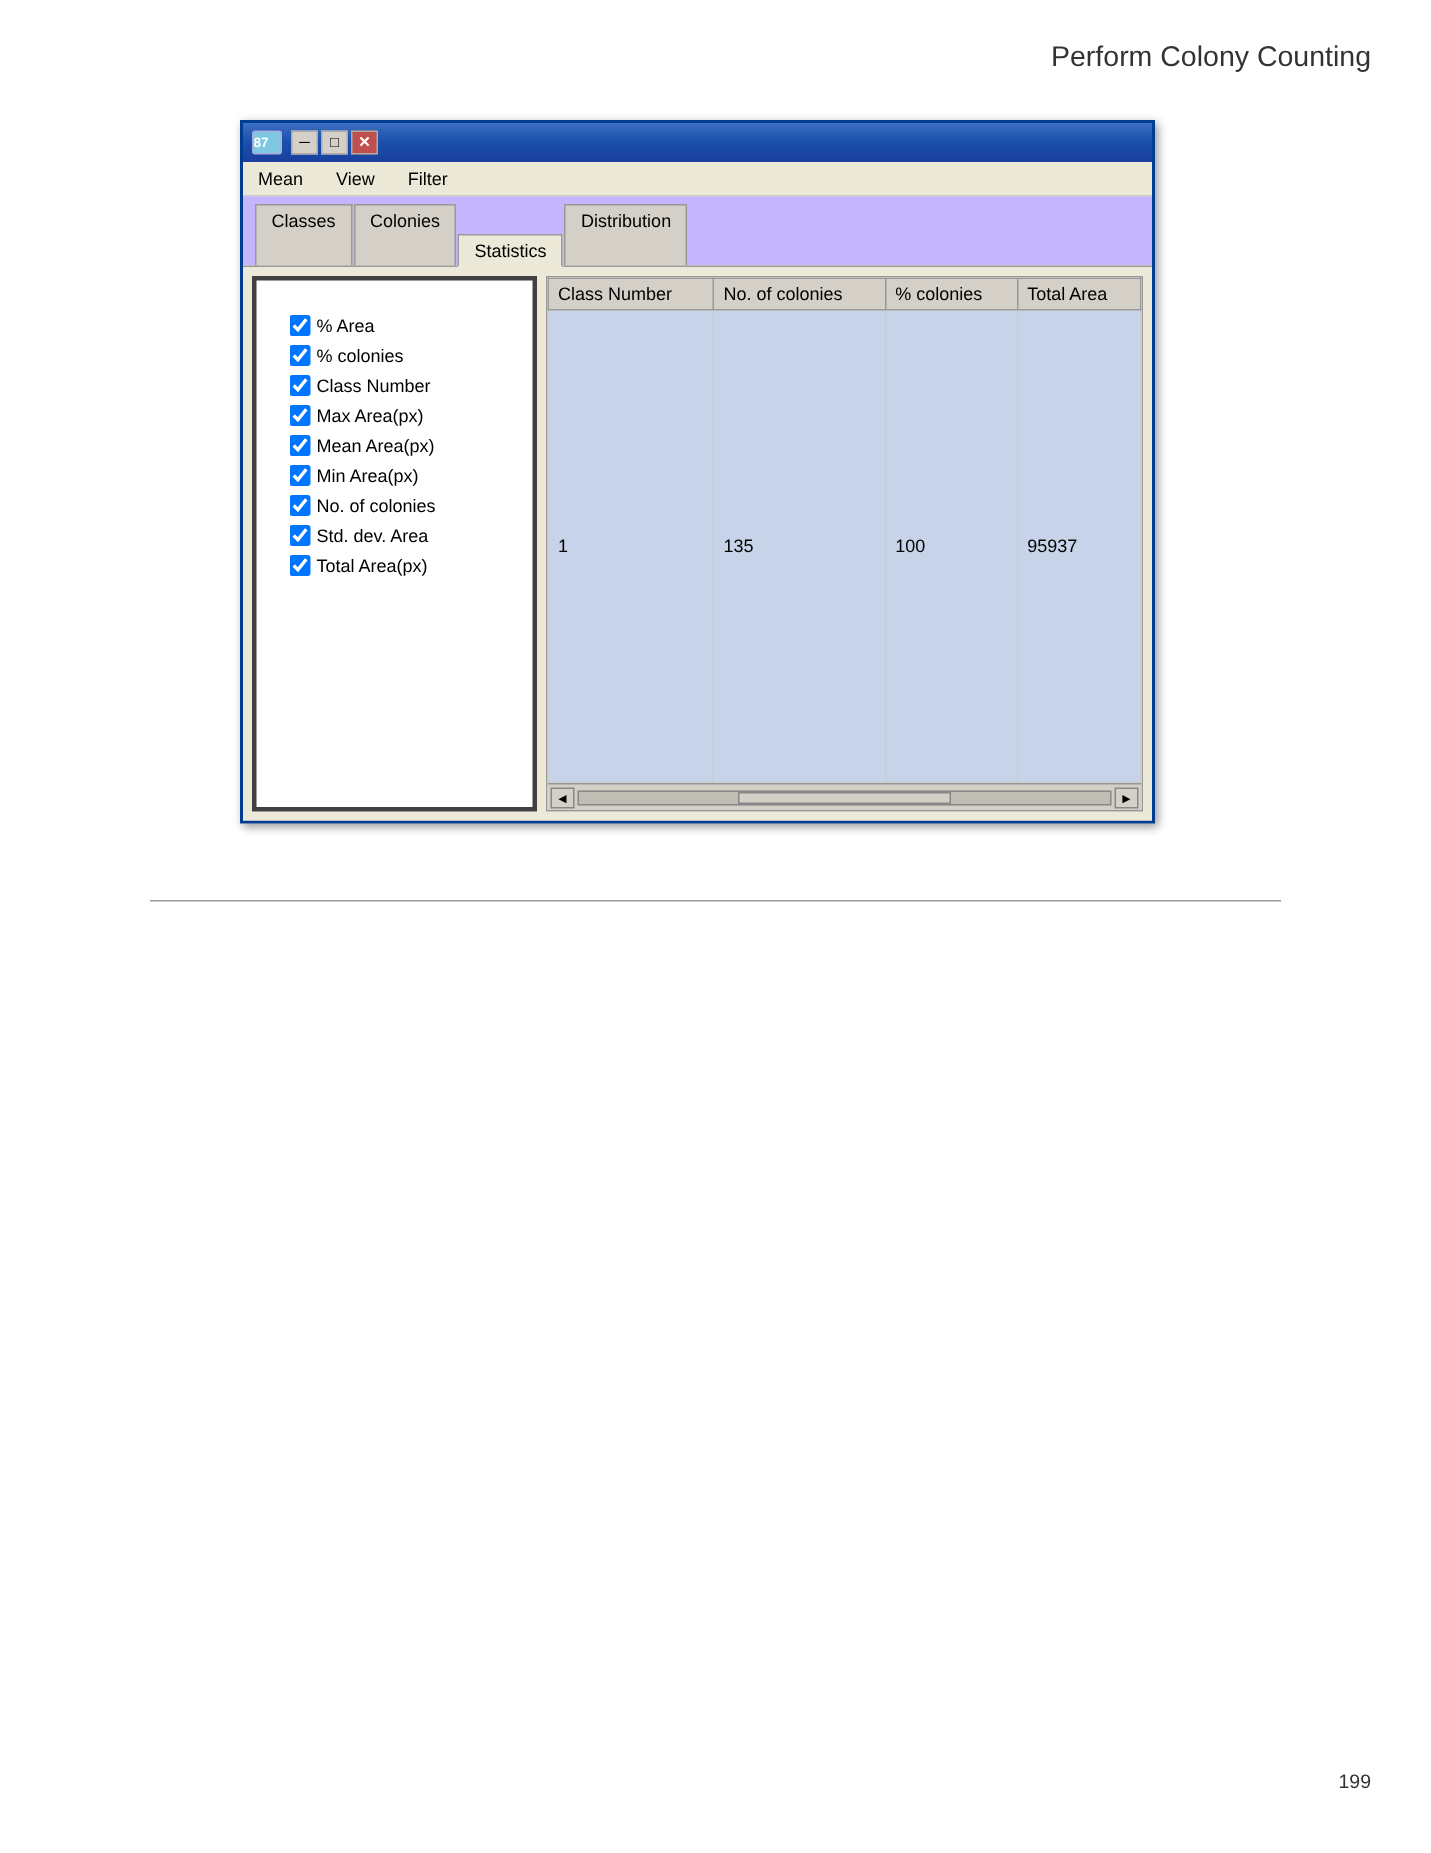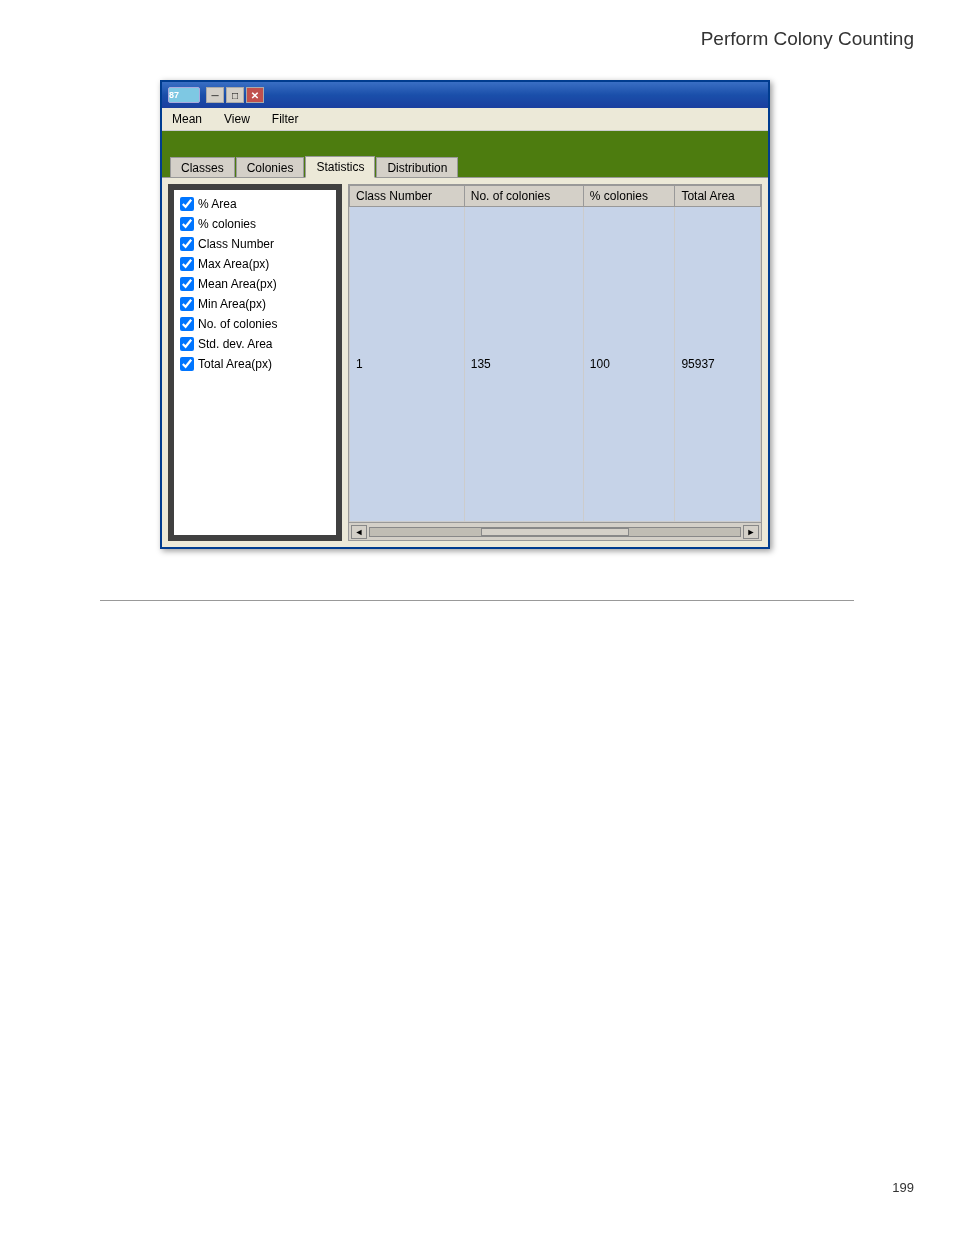--- a/index.html
+++ b/index.html
@@ -49,21 +49,21 @@
       display: flex;
       align-items: center;
       padding: 0 6px;
       color: #fff;
       font-weight: bold;
       font-size: 12px;
       gap: 6px;
     }
 
     .titlebar-icon {
-      width: 32px;
+      width: 20px;
       height: 16px;
       background: #7ec8e3;
       border: 1px solid #aad;
       border-radius: 2px;
       display: flex;
       align-items: center;
       font-size: 9px;
       font-weight: bold;
       color: #fff;
       flex-shrink: 0;
@@ -107,23 +107,22 @@
     }
 
     .menu-item {
       padding: 2px 4px;
       cursor: pointer;
     }
 
     .tabs-row {
       display: flex;
       padding: 4px 20px 0 8px;
-      background: #4d7c0f;
+      background: #c4b5fd;
       gap: 1px;
-      align-items: flex-end;
     }
 
     .tab {
       padding: 3px 10px;
       border: 1px solid #999;
       background: #d4d0c8;
       font-size: 12px;
       cursor: pointer;
       border-bottom: none;
       position: relative;
@@ -141,27 +140,27 @@
     .window-content {
       background: #ece9d8;
       border-top: 1px solid #999;
       display: flex;
       height: 370px;
       position: relative;
     }
 
     
     .left-panel {
-      width: 174px;
+      width: 190px;
       border-right: 1px solid #999;
-      padding: 4px;
+      padding: 20px;
       overflow-y: auto;
       background: #fff;
       margin: 6px 0 6px 6px;
-      border: 6px solid #404040;
+      border: 3px solid #404040;
     }
 
     .class-item {
       display: flex;
       align-items: center;
       gap: 4px;
       padding: 2px 2px;
       font-size: 12px;
       height: 20px;
     }

